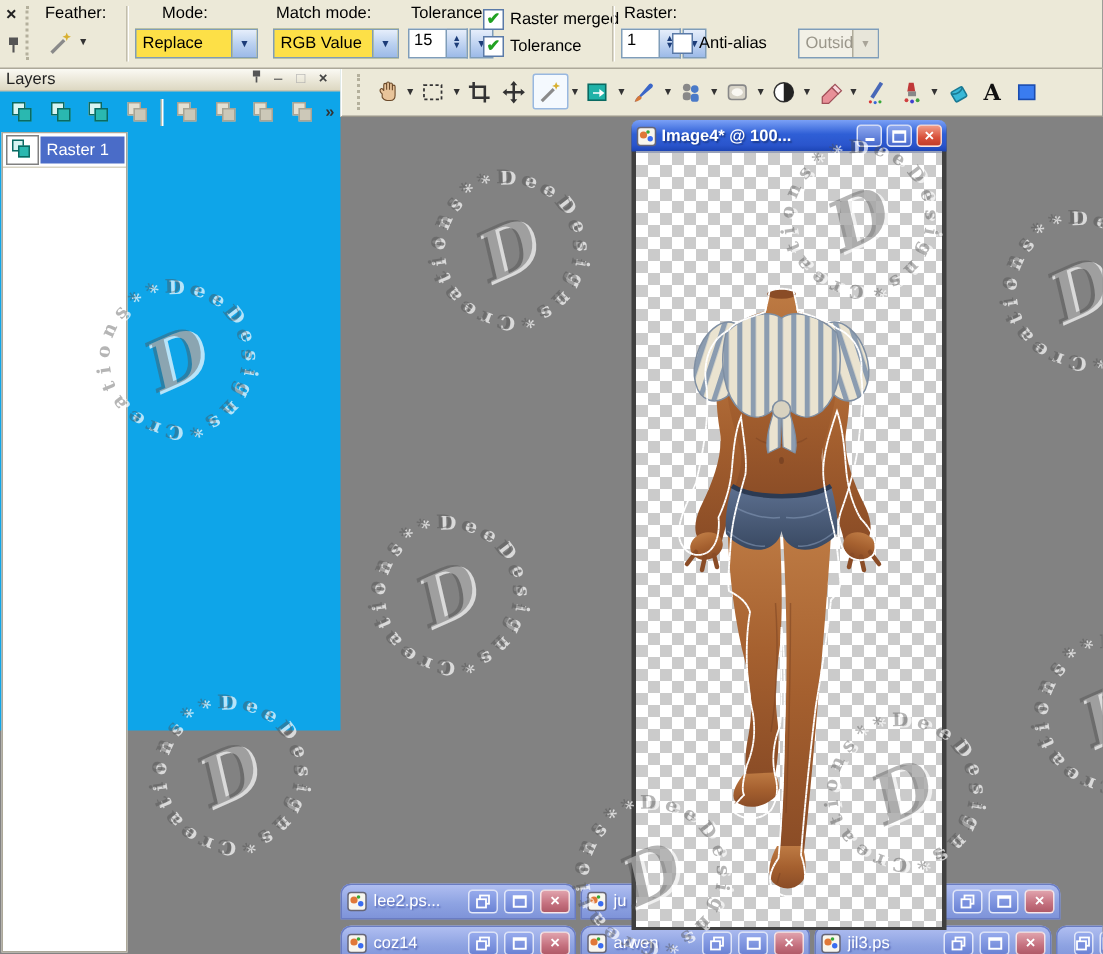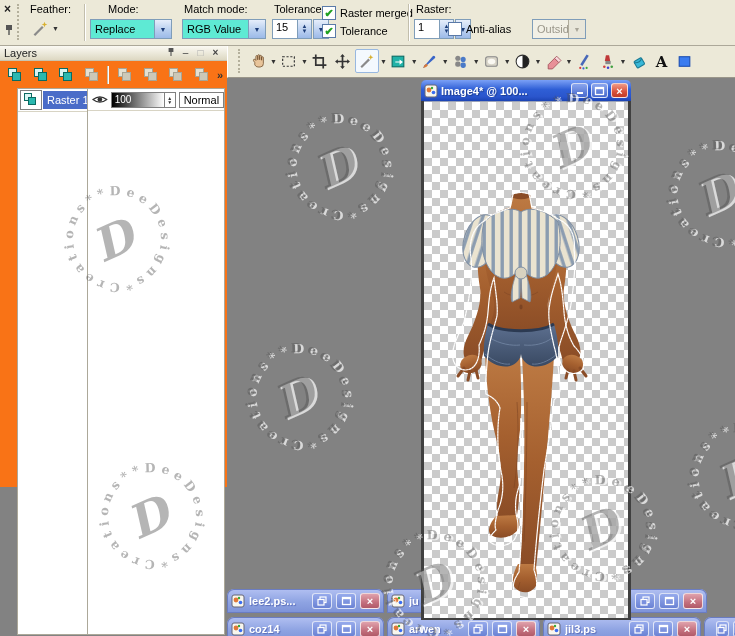--- a/index.html
+++ b/index.html
@@ -9,56 +9,56 @@
     background:#828282;
   }
   
   .options-bar{position:absolute;left:0;top:0;width:735px;height:45px;
     background:#ece9d8;border-bottom:1px solid #aca899;z-index:6}
   .ob-label{position:absolute;top:3px;white-space:nowrap}
   .ob-close{position:absolute;left:4px;top:2px;font-weight:bold;font-size:12px;color:#222;cursor:default}
   .ob-pin{position:absolute;left:4px;top:24px}
   .grip{position:absolute;left:17px;top:4px;height:36px;border-left:2px dotted #b4b09c}
   .divider{position:absolute;top:4px;height:37px;border-left:1px solid #c2beac;border-right:1px solid #fff}
-  .select{position:absolute;top:19px;height:20px;background:#5eead4;border:1px solid #7f9db9;
+  .select{position:absolute;top:19px;height:20px;background:#fde047;border:1px solid #7f9db9;
     display:flex;align-items:center;box-sizing:border-box}
   .select .val{flex:1;padding:0 4px;overflow:hidden;white-space:nowrap}
   .select .arrow{width:16px;height:100%;display:flex;align-items:center;justify-content:center;
     background:linear-gradient(#e6eefb,#bcd2f0 50%,#9cbae8);border-left:1px solid #7f9db9;
     color:#1c3c78;font-size:7px}
   .select.disabled{background:#f2f0e6;color:#9a968a}
   .select.disabled .arrow{background:#e8e6da;color:#a8a498;border-left-color:#b0ac9c}
   .spin{position:absolute;top:19px;height:20px;display:flex;box-sizing:border-box}
   .spin .val{width:26px;background:#fff;border:1px solid #7f9db9;padding:1px 3px;box-sizing:border-box}
   .spin .updown{width:13px;border:1px solid #7f9db9;border-left:none;background:linear-gradient(#e6eefb,#9cbae8);
     display:flex;flex-direction:column;align-items:center;justify-content:center;color:#1c3c78;font-size:6px;line-height:5px}
   .spin .dn{width:14px;margin-left:1px;border:1px solid #7f9db9;background:linear-gradient(#e6eefb,#9cbae8);
     display:flex;align-items:center;justify-content:center;color:#1c3c78;font-size:7px}
   .checkbox{position:absolute;display:flex;align-items:center;gap:4px;white-space:nowrap}
   .checkbox .box{width:12px;height:12px;background:#fff;border:1px solid #5a7aa8;
     display:flex;align-items:center;justify-content:center;font-size:11px;font-weight:bold;color:#21a121;line-height:10px}
   .wand-btn{position:absolute;left:27px;top:16px;width:46px;height:25px;display:flex;align-items:center;gap:3px;padding-left:4px;box-sizing:border-box}
   .dd-mini{font-size:7px;color:#333}
   
-  .palette{position:absolute;left:0;top:45px;width:227px;height:442px;background:#f97316;z-index:5}
+  .palette{position:absolute;left:0;top:45px;width:227px;height:442px;background:#0ea5e9;z-index:5}
   .pal-title{position:absolute;left:0;top:0;width:227px;height:16px;
     background:linear-gradient(#fdfcf7,#ddd8c2);border-bottom:1px solid #c8c4b0;
     display:flex;align-items:center;padding:0 4px;box-sizing:border-box}
   .pal-title .t{flex:1;color:#222}
   .pal-title .tb{width:15px;text-align:center;color:#444;font-size:10px;cursor:default}
   .pal-toolbar{position:absolute;left:0;top:17px;width:227px;height:26px;display:flex;align-items:center;gap:5px;padding:0 4px;box-sizing:border-box}
   .ltb{width:22px;height:18px;display:flex;align-items:center;justify-content:center;position:relative}
   .ltb i{position:absolute;width:9px;height:9px;box-sizing:border-box;border:1px solid #0a6a62;background:#2ab8b0}
   .ltb i.b{left:4px;top:2px;background:#d8f4f2}
   .ltb i.f{left:8px;top:6px}
   .ltb.off i{border-color:#a8a494;background:#ccc8b8}
   .ltb.off i.b{background:#e4e0d2}
   .pal-ovf{margin-left:auto;font-weight:bold;color:#333}
   .col{position:absolute;background:#fff;border:1px solid #aca899;box-sizing:border-box}
-  .col-left{left:17px;top:43px;width:84px;height:547px}
+  .col-left{left:1px;top:43px;width:84px;height:547px}
   .col-right{left:87px;top:43px;width:138px;height:547px}
   .layer-row-l{position:absolute;left:0;top:0;width:100%;height:22px;display:flex;align-items:center;background:#fff;border-bottom:1px solid #d8d4c4}
   .layer-icon{width:20px;height:18px;margin-left:2px;background:#fff;border:1px solid #808080;position:relative}
   .layer-icon i{position:absolute;width:8px;height:8px;border:1px solid #0a6a62;background:#2ab8b0;box-sizing:border-box}
   .layer-icon i.b{left:3px;top:2px;background:#d8f4f2}
   .layer-icon i.f{left:7px;top:6px}
   .layer-name{flex:1;height:18px;margin:0 1px;background:#4a6cc8;color:#fff;display:flex;align-items:center;padding-left:4px}
   .layer-row-r{position:absolute;left:0;top:0;width:100%;height:22px;display:flex;align-items:center;background:#fff;border-bottom:1px solid #d8d4c4;gap:3px;padding-left:4px;box-sizing:border-box}
   .opacity{width:66px;height:16px;border:1px solid #808080;display:flex;box-sizing:border-box}
   .opacity .grad{flex:1;background:linear-gradient(90deg,#000,#fff);color:#fff;padding:1px 3px;font-size:10px}
@@ -79,21 +79,21 @@
     background:linear-gradient(#8ba6ee,#4668cc);display:flex;align-items:center;justify-content:center;box-sizing:border-box}
   .win-btn.close{background:linear-gradient(#f09a86,#d8503a 60%,#c03c28)}
   .img-content{position:absolute;left:3px;top:21px;width:204px;height:516px;
     background-color:#fff;
     background-image:linear-gradient(45deg,#cbcbcb 25%,transparent 25%,transparent 75%,#cbcbcb 75%),
                      linear-gradient(45deg,#cbcbcb 25%,transparent 25%,transparent 75%,#cbcbcb 75%);
     background-size:16px 16px;background-position:0 0,8px 8px;border-top:1px solid #9aa2b8}
   .mini{position:absolute;height:24px;border-radius:7px 7px 0 0;z-index:10;
     background:linear-gradient(#b2c0f2,#8ea3e2 55%,#7d92d8);box-shadow:0 0 0 1px #6a7cc2 inset;
     display:flex;align-items:center;gap:4px;padding:0 4px;box-sizing:border-box}
-  .mini .t{flex:1;color:#fff;font-weight:bold;white-space:nowrap;overflow:hidden;text-shadow:1px 1px 1px #5a6cb8}
+  .mini .t{flex:1;color:#fff;font-weight:normal;white-space:nowrap;overflow:hidden;text-shadow:1px 1px 1px #5a6cb8}
   .mini .win-btn{width:20px;height:16px;background:linear-gradient(#96aaec,#6a82d4)}
   .mini .win-btn.close{background:linear-gradient(#e0a2ac,#c4707e 60%,#b05a68)}
   .wm{position:absolute;width:130px;height:130px;z-index:50;pointer-events:none}
   .x-glyph{color:#fff;font-weight:bold;font-size:11px;line-height:10px}
 </style>
 </head>
 <body>
 
 <div class="options-bar">
   <span class="ob-close">×</span>
@@ -220,36 +220,20 @@
       <span class="pal-ovf">»</span>
     </div>
 
   <div class="col col-left">
     <div class="layer-row-l">
       <span class="layer-icon">
           <i class="b"></i>
           <i class="f"></i>
         </span>
       <span class="layer-name">Raster 1</span>
-    </div>
-  </div>
-  <div class="col col-right">
-    <div class="layer-row-r">
-      <svg width="16" height="11" viewBox="0 0 16 11">
-        <path d="M1 5.5 Q8 0 15 5.5 Q8 11 1 5.5 Z" fill="none" stroke="#333" stroke-width="1.2"></path>
-        <circle cx="8" cy="5.5" r="2.4" fill="#333"></circle>
-      </svg>
-      <span class="opacity">
-        <span class="grad">100</span>
-        <span class="sp">
-            <span>▲</span>
-            <span>▼</span>
-          </span>
-      </span>
-      <span class="blend">Normal</span>
     </div>
   </div>
 
 </div>
 
 <div class="tools-bar" id="tools-bar">
   <span class="tools-grip"></span>
 <span class="tool">
       <svg width="17" height="17" viewBox="0 0 16 16">
         <path d="M4.5 9 q-2 -2 -1 -3 q1 -1 2 1 l0 -3.6 q0 -1 .9 -1 q.9 0 .9 1 l0 3 0 -3.8 q0 -1 .9 -1 q.9 0 .9 1 l0 3.8 0 -3.2 q0 -1 .9 -1 q.9 0 .9 1 l0 3.6 0 -2.4 q0 -.9 .85 -.9 q.85 0 .85 1 l0 5.5 q0 3 -3 3.2 l-2 0 q-2 0 -3.1 -2 z" fill="#e8c49a" stroke="#6b4a2a" stroke-width=".7"></path>

